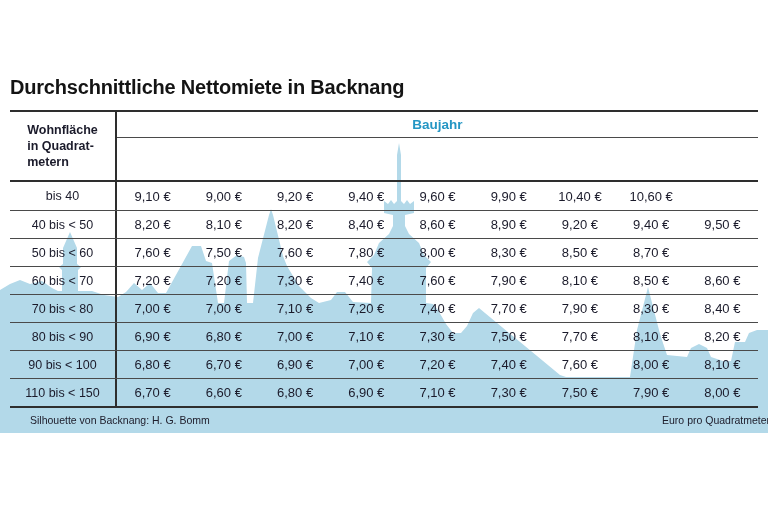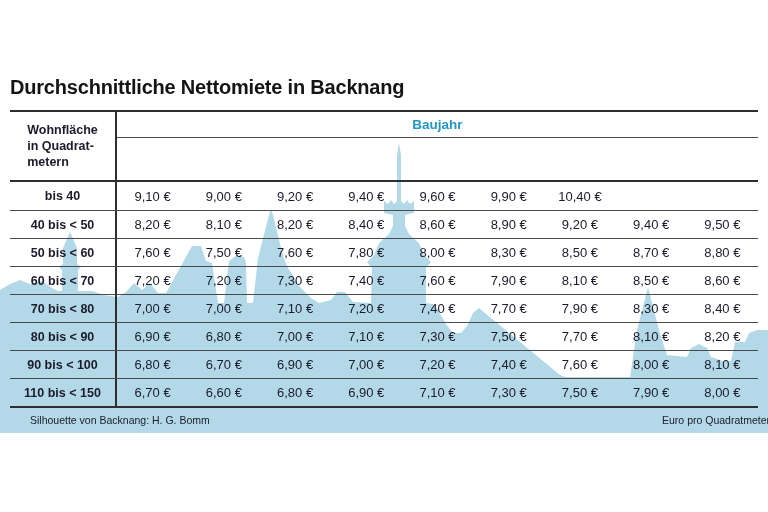--- a/index.html
+++ b/index.html
@@ -18,21 +18,21 @@
   .baujahr-bar{height:26px;border-bottom:1px solid #4a4a4a;box-sizing:border-box;
          display:flex;align-items:center;justify-content:center;
          font-weight:700;font-size:13.5px;color:#2496c4;}
   .year-row{flex:1;display:grid;grid-template-columns:repeat(9,1fr);}
   .yearcol{display:flex;align-items:center;justify-content:center;text-align:center;
          font-weight:700;font-size:12px;line-height:1.25;color:#2496c4;white-space:pre-line;
          padding-bottom:2px;}
   .trow{display:grid;grid-template-columns:107px repeat(9,1fr);height:28px;box-sizing:border-box;}
   .trow + .trow{border-top:1px solid #4a4a4a;}
   .rlabel{display:flex;align-items:center;justify-content:center;border-right:2px solid #2e2e2e;
-         box-sizing:border-box;font-weight:700;font-size:12.5px;color:#1b1b2b;}
+         box-sizing:border-box;font-weight:400;font-size:12.5px;color:#1b1b2b;}
   .tcell{display:flex;align-items:center;justify-content:center;font-size:13px;color:#1b1b2b;}
   .footer-strip{position:absolute;left:16px;top:407px;width:768px;height:26px;z-index:2;
          display:flex;align-items:center;justify-content:space-between;box-sizing:border-box;
          padding:0 14px;font-size:10.5px;color:#20202e;}
 </style>
 </head>
 <body>
 
 <div id="page">
 
@@ -55,20 +55,21 @@
     <div>
         <div class="trow">
           <div class="rlabel">bis 40</div>
           <div class="tcell">9,10 €</div>
           <div class="tcell">9,00 €</div>
           <div class="tcell">9,20 €</div>
           <div class="tcell">9,40 €</div>
           <div class="tcell">9,60 €</div>
           <div class="tcell">9,90 €</div>
           <div class="tcell">10,40 €</div>
+          <div class="tcell">10,60 €</div>
         </div>
         <div class="trow">
           <div class="rlabel">40 bis &lt; 50</div>
           <div class="tcell">8,20 €</div>
           <div class="tcell">8,10 €</div>
           <div class="tcell">8,20 €</div>
           <div class="tcell">8,40 €</div>
           <div class="tcell">8,60 €</div>
           <div class="tcell">8,90 €</div>
           <div class="tcell">9,20 €</div>
@@ -78,21 +79,20 @@
         <div class="trow">
           <div class="rlabel">50 bis &lt; 60</div>
           <div class="tcell">7,60 €</div>
           <div class="tcell">7,50 €</div>
           <div class="tcell">7,60 €</div>
           <div class="tcell">7,80 €</div>
           <div class="tcell">8,00 €</div>
           <div class="tcell">8,30 €</div>
           <div class="tcell">8,50 €</div>
           <div class="tcell">8,70 €</div>
-          <div class="tcell">8,80 €</div>
         </div>
         <div class="trow">
           <div class="rlabel">60 bis &lt; 70</div>
           <div class="tcell">7,20 €</div>
           <div class="tcell">7,20 €</div>
           <div class="tcell">7,30 €</div>
           <div class="tcell">7,40 €</div>
           <div class="tcell">7,60 €</div>
           <div class="tcell">7,90 €</div>
           <div class="tcell">8,10 €</div>

